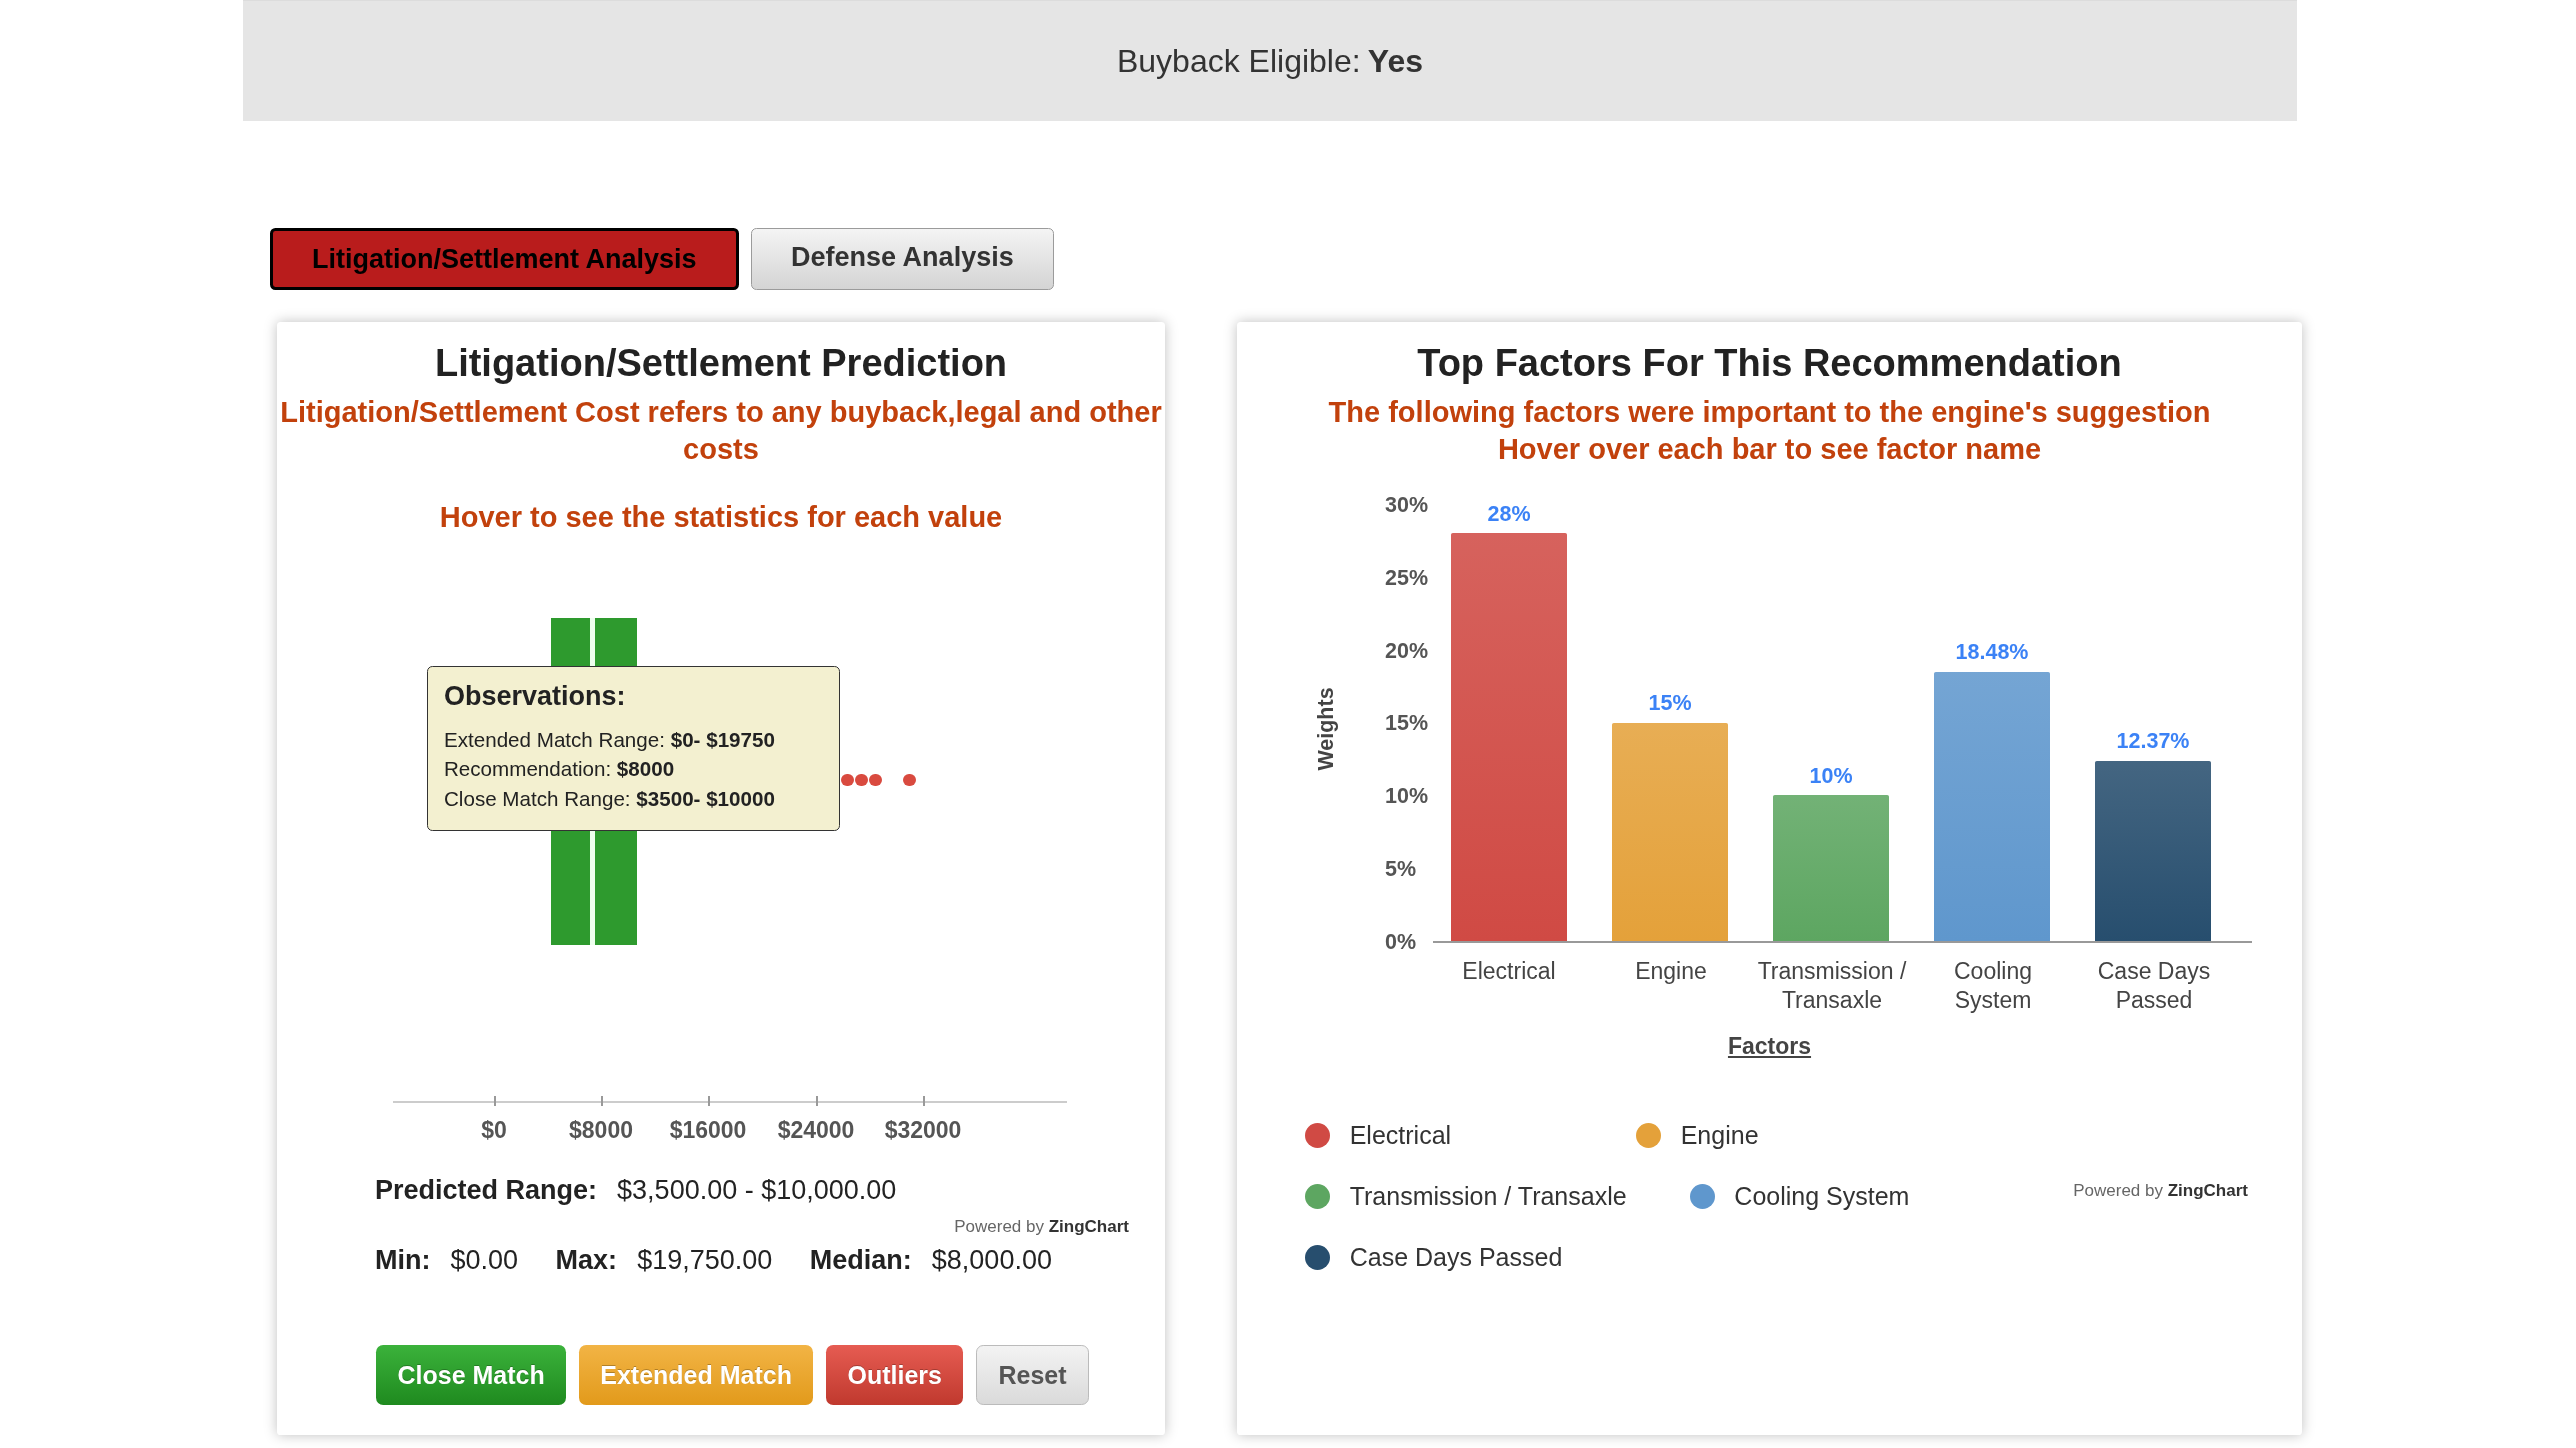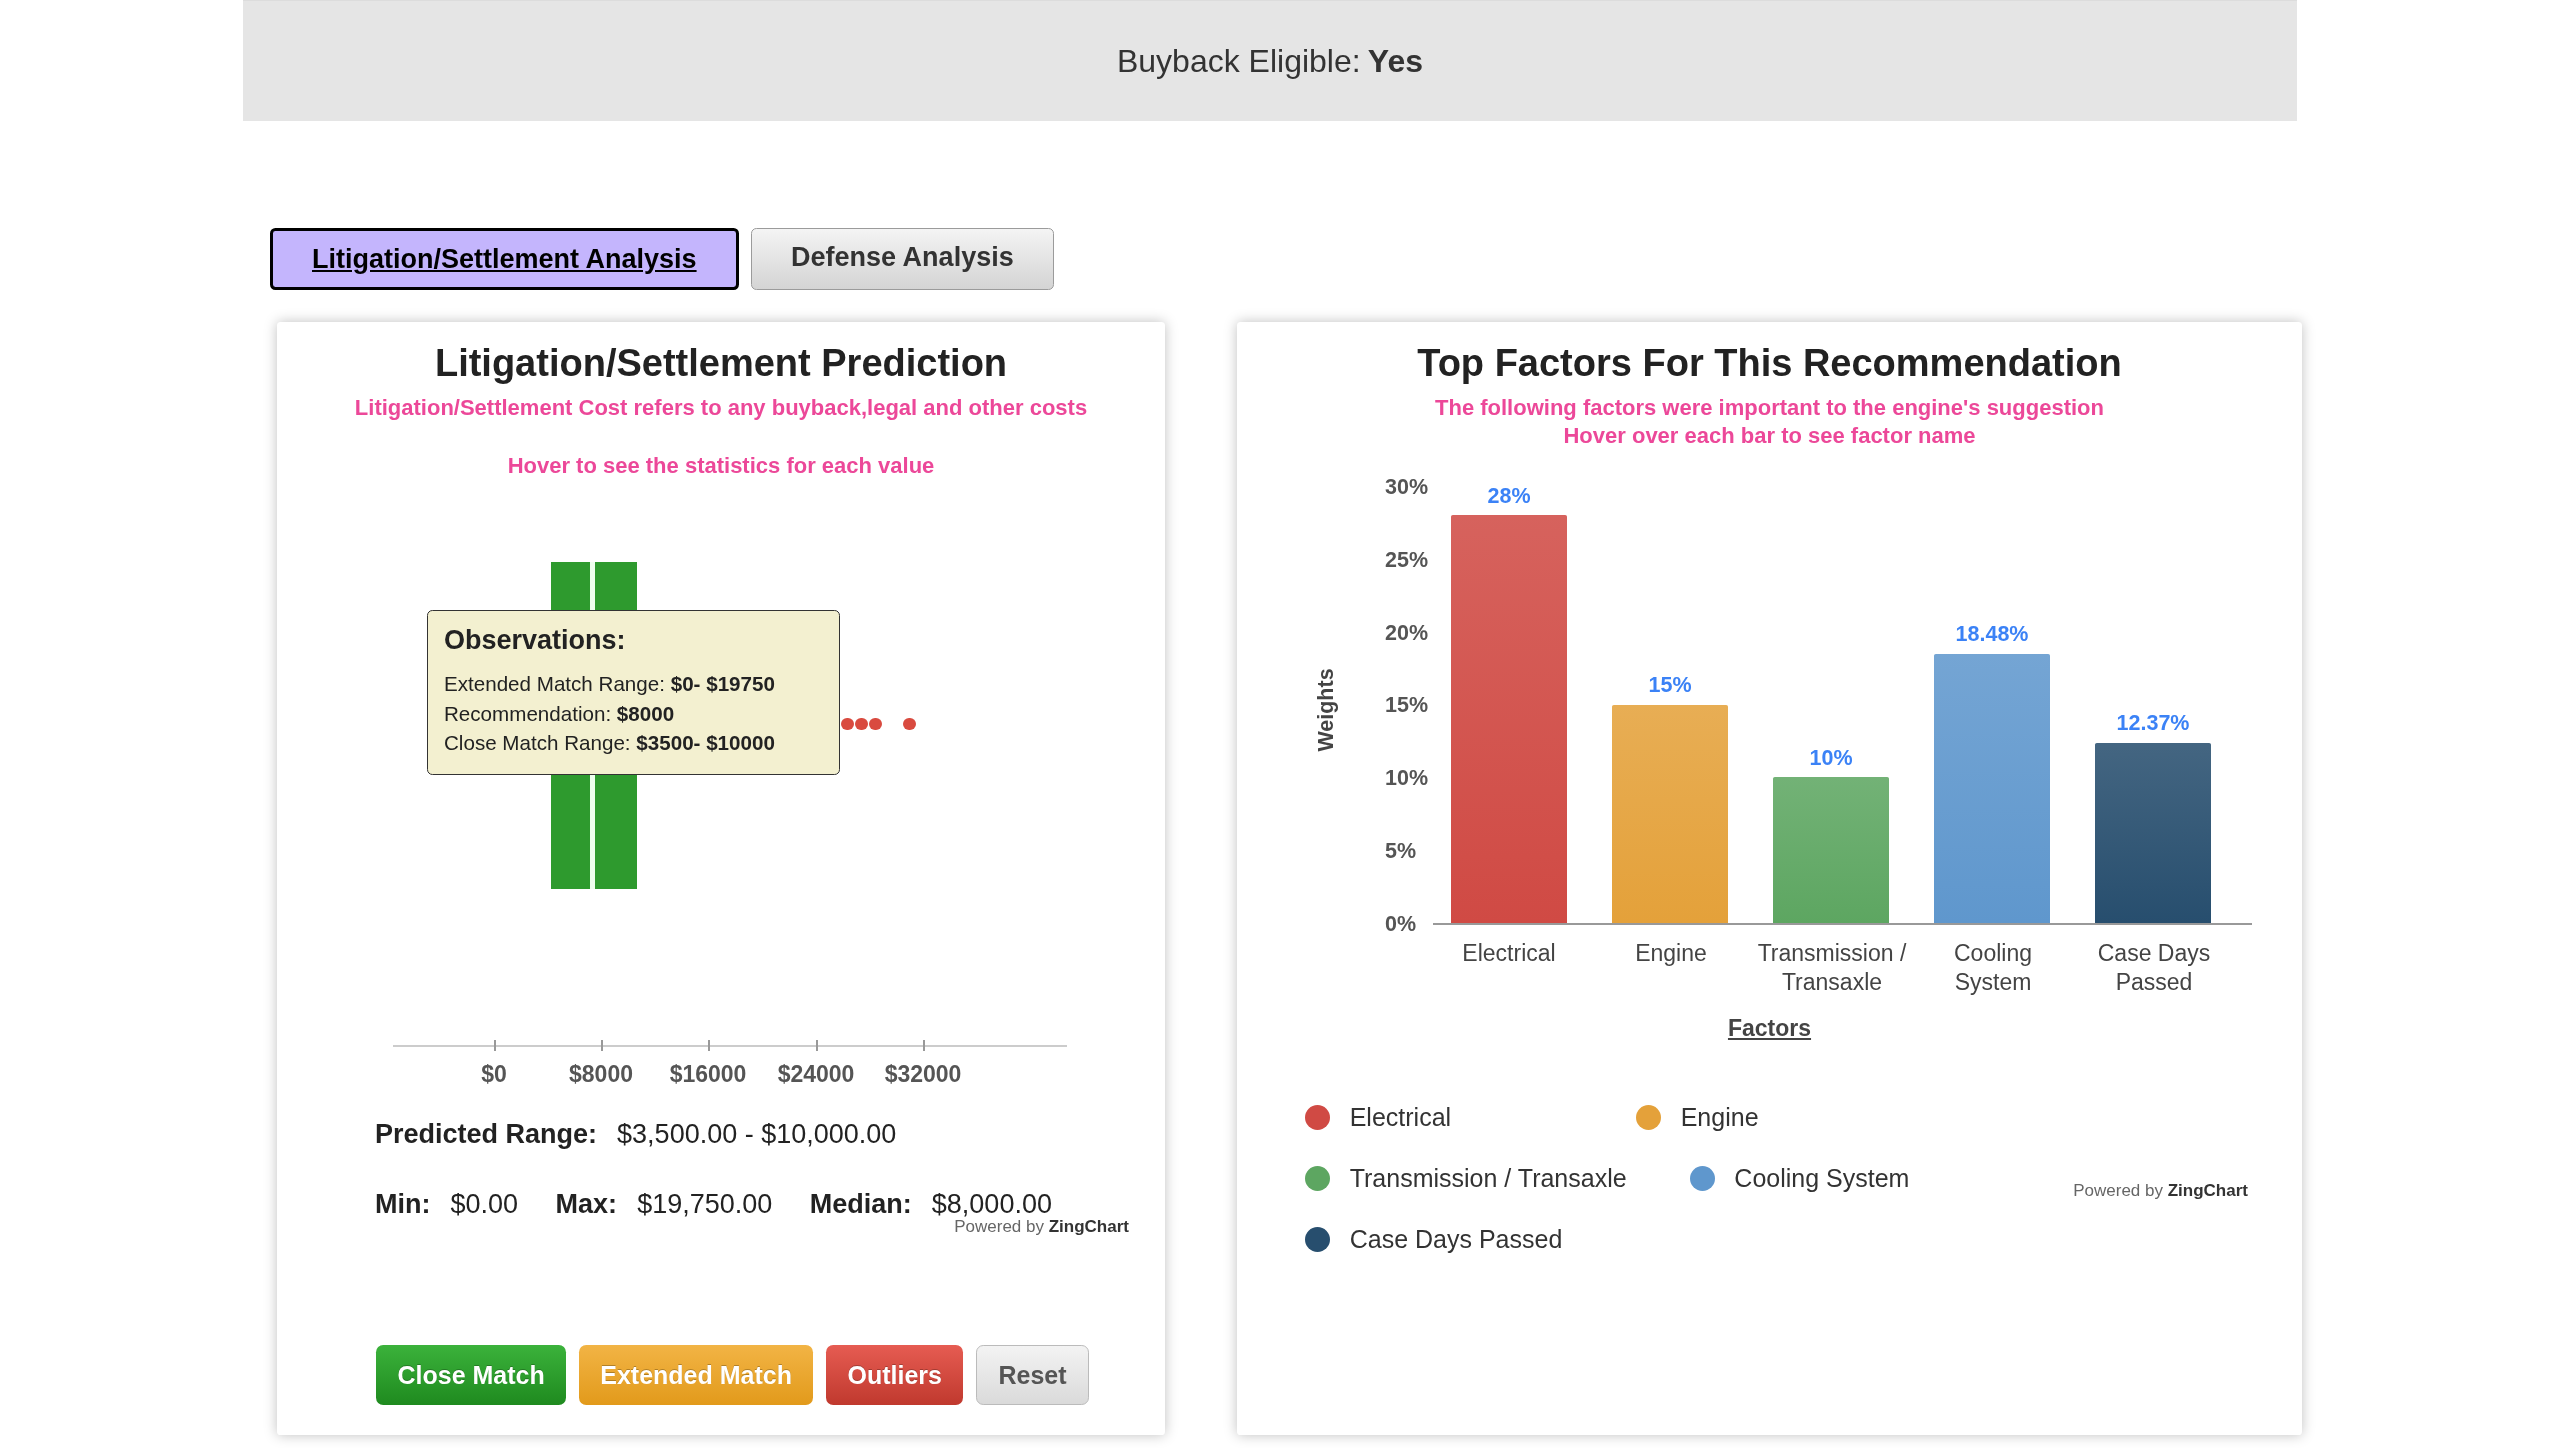--- a/index.html
+++ b/index.html
@@ -1,28 +1,28 @@
 <!DOCTYPE html>
 <html style="font-size:14.3px"><head>
 <meta charset="utf-8">
 <style>
   html,body{margin:0;padding:0;font-family:"Lucida Grande","Helvetica Neue",Arial,sans-serif;background:#fff;color:#222;}
   .page{width:2540px;height:1449px;transform-origin:0 0;}
   .banner{background:#e5e5e5;margin:0 243px 0 243px;height:120px;display:flex;align-items:center;justify-content:center;border-top:1.8px solid #dcdcdc;font-size:32px;color:#333;}
   .banner b{font-weight:700;margin-left:7.2px;}
   .tabs{margin:107px 0 0 270px;display:flex;gap:12.5px;}
   .tab{font-size:27px;font-weight:700;padding:12.5px 39px;border-radius:5.4px;cursor:pointer;}
-  .tab.active{background:#c4b5fd;border:3.6px solid #000;color:#000;text-decoration:underline;}
+  .tab.active{background:#b91c1c;border:3.6px solid #000;color:#000;}
   .tab.inactive{background:linear-gradient(#f4f4f4,#d4d4d4);border:0.9px solid #9b9b9b;color:#333;}
   .cards{display:flex;gap:72px;margin:32px 0 0 277px;}
   .card{background:#fff;box-shadow:0 0 12.5px rgba(0,0,0,.25);border-radius:3.6px;}
   .card1{width:888px;height:1113px;position:relative;}
   .card2{width:1065px;height:1113px;position:relative;}
   .h1{font-family:"Lucida Grande","Helvetica Neue",Arial,sans-serif;font-weight:700;font-size:38px;text-align:center;margin-top:19.7px;color:#222;}
-  .sub{font-size:22px;text-align:center;color:#ec4899;font-weight:600;line-height:1.3;margin-top:9px;}
+  .sub{font-size:29px;text-align:center;color:#c2410c;font-weight:600;line-height:1.3;margin-top:9px;}
   .boxplot-area{position:relative;height:573px;margin-top:36px;}
   .green-box{position:absolute;left:274px;top:45px;width:86px;height:327px;background:#2e9a2e;}
   .green-median{position:absolute;left:313px;top:45px;width:5.4px;height:327px;background:#efe;}
   .whisker{position:absolute;top:188px;height:39px;width:3.6px;background:#dfa32a;}
   .whisker.left{left:233px;}
   .whisker.right{left:469px;}
   .outlier{position:absolute;top:201px;width:12.5px;height:12.5px;border-radius:50%;background:#d94a3f;}
   .axis{position:absolute;left:116px;right:98px;top:528px;height:1.8px;background:#ccc;}
   .tick{position:absolute;top:523px;width:1.8px;height:10.7px;background:#999;}
   .ticklab{position:absolute;top:544px;font-size:23px;color:#555;font-weight:600;transform:translateX(-50%);}

